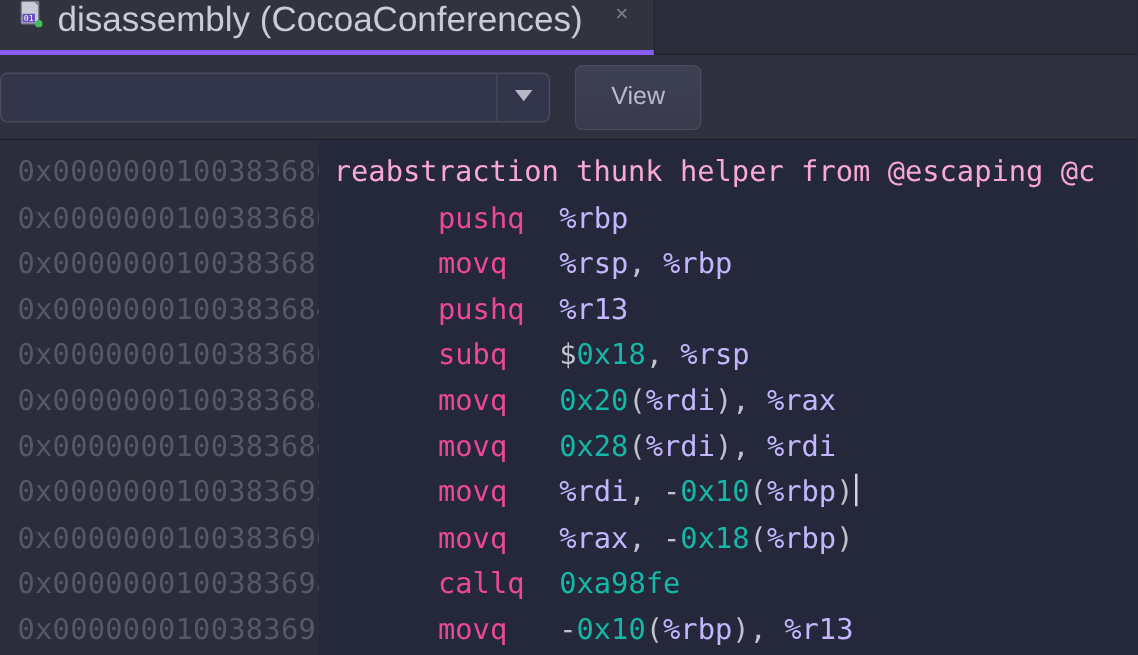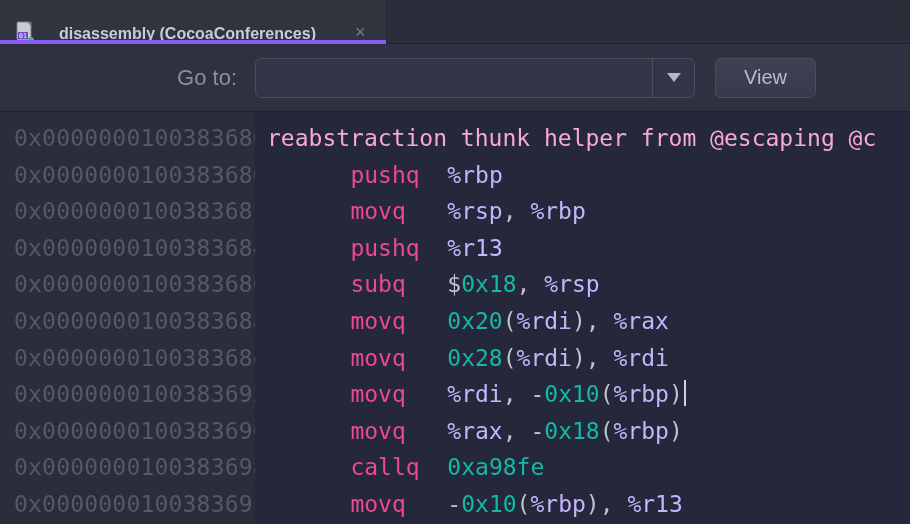--- a/index.html
+++ b/index.html
@@ -13,42 +13,41 @@
   }
   .tabbar {
     height: 44px;
     background: #2b2d3a;
     display: flex;
     align-items: stretch;
     border-bottom: 1px solid #1f2029;
   }
   .tab {
     display: flex;
-    align-items: flex-end;
-    gap: 23px;
+    align-items: flex-start;
+    gap: 10px;
     padding: 0 14px 0 14px;
     background: #31333f;
     border-right: 1px solid #22232d;
     position: relative;
   }
   .tab-underline {
     position: absolute;
     left: 0; right: 0; bottom: -1px;
     height: 4px;
     background: #8a5cf6;
   }
   .tab-icon {
     width: 22px; height: 22px;
     display: flex; align-items: center; justify-content: center;
   }
   .tab-title {
     color: #c9cbd6;
-    font-size: 16px;
+    font-size: 28px;
     white-space: nowrap;
-    font-weight: bold;
   }
   .tab-close {
     margin-left: 10px;
     color: #7d7f8d;
     font-size: 18px;
     line-height: 1;
     cursor: pointer;
     padding: 2px 6px;
   }
   .toolbar {
@@ -88,21 +87,21 @@
     width: 42px;
     display: flex;
     align-items: center;
     justify-content: center;
     border-left: 1px solid #4b4d5c;
     cursor: pointer;
   }
   .combo-btn svg { fill: #b6b8c5; }
   .view-btn {
     margin-left: 20px;
-    height: 40px;
+    height: 52px;
     padding: 0 28px;
     border: 1px solid #4b4d5c;
     border-radius: 6px;
     background: linear-gradient(#3e4154, #383a4c);
     color: #b9bbca;
     font-size: 20px;
     cursor: pointer;
     display: flex;
     align-items: center;
   }
@@ -161,21 +160,20 @@
         <circle cx="16" cy="19" r="3" fill="#3fbf5a"></circle>
       </svg>
     </span>
     <span class="tab-title">disassembly (CocoaConferences)</span>
     <span class="tab-close">×</span>
     <span class="tab-underline"></span>
   </div>
 </div>
 
 <div class="toolbar">
-  <div class="goto-label">Go to:</div>
   <div class="combo">
     <input class="combo-input" value="" style="">
     <div class="combo-btn">
       <span>
         <svg width="14" height="10" viewBox="0 0 14 10">
             <polygon points="0,0 14,0 7,9"></polygon>
           </svg>
       </span>
     </div>
   </div>

